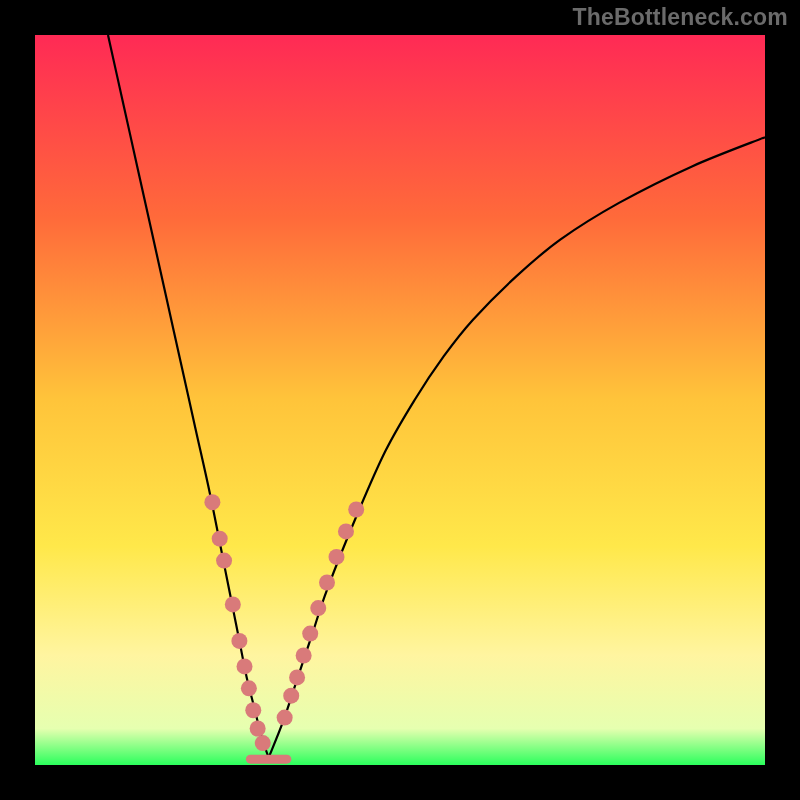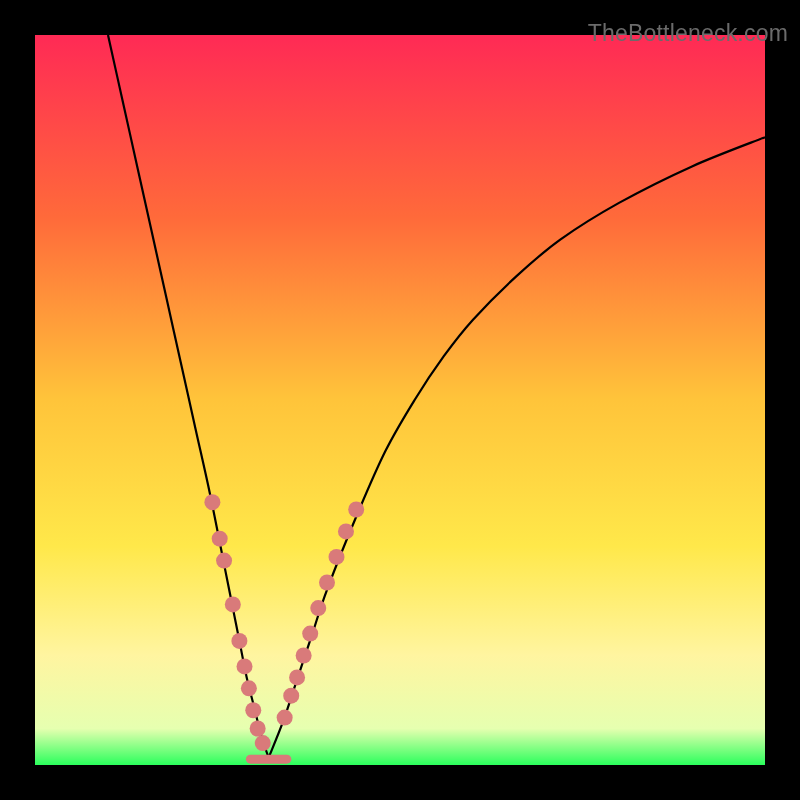--- a/index.html
+++ b/index.html
@@ -12,25 +12,25 @@
     font-family: Arial, Helvetica, sans-serif;
   }
   .frame {
     position: relative;
     width: 800px;
     height: 800px;
     background: #000;
   }
   .watermark {
     position: absolute;
-    top: 20px;
+    top: 4px;
     right: 12px;
     color: #6b6b6b;
     font-size: 23px;
-    font-weight: 400;
+    font-weight: 700;
     letter-spacing: 0.2px;
     z-index: 10;
     user-select: none;
   }
   svg.plot {
     position: absolute;
     left: 0;
     top: 0;
   }
 </style>

